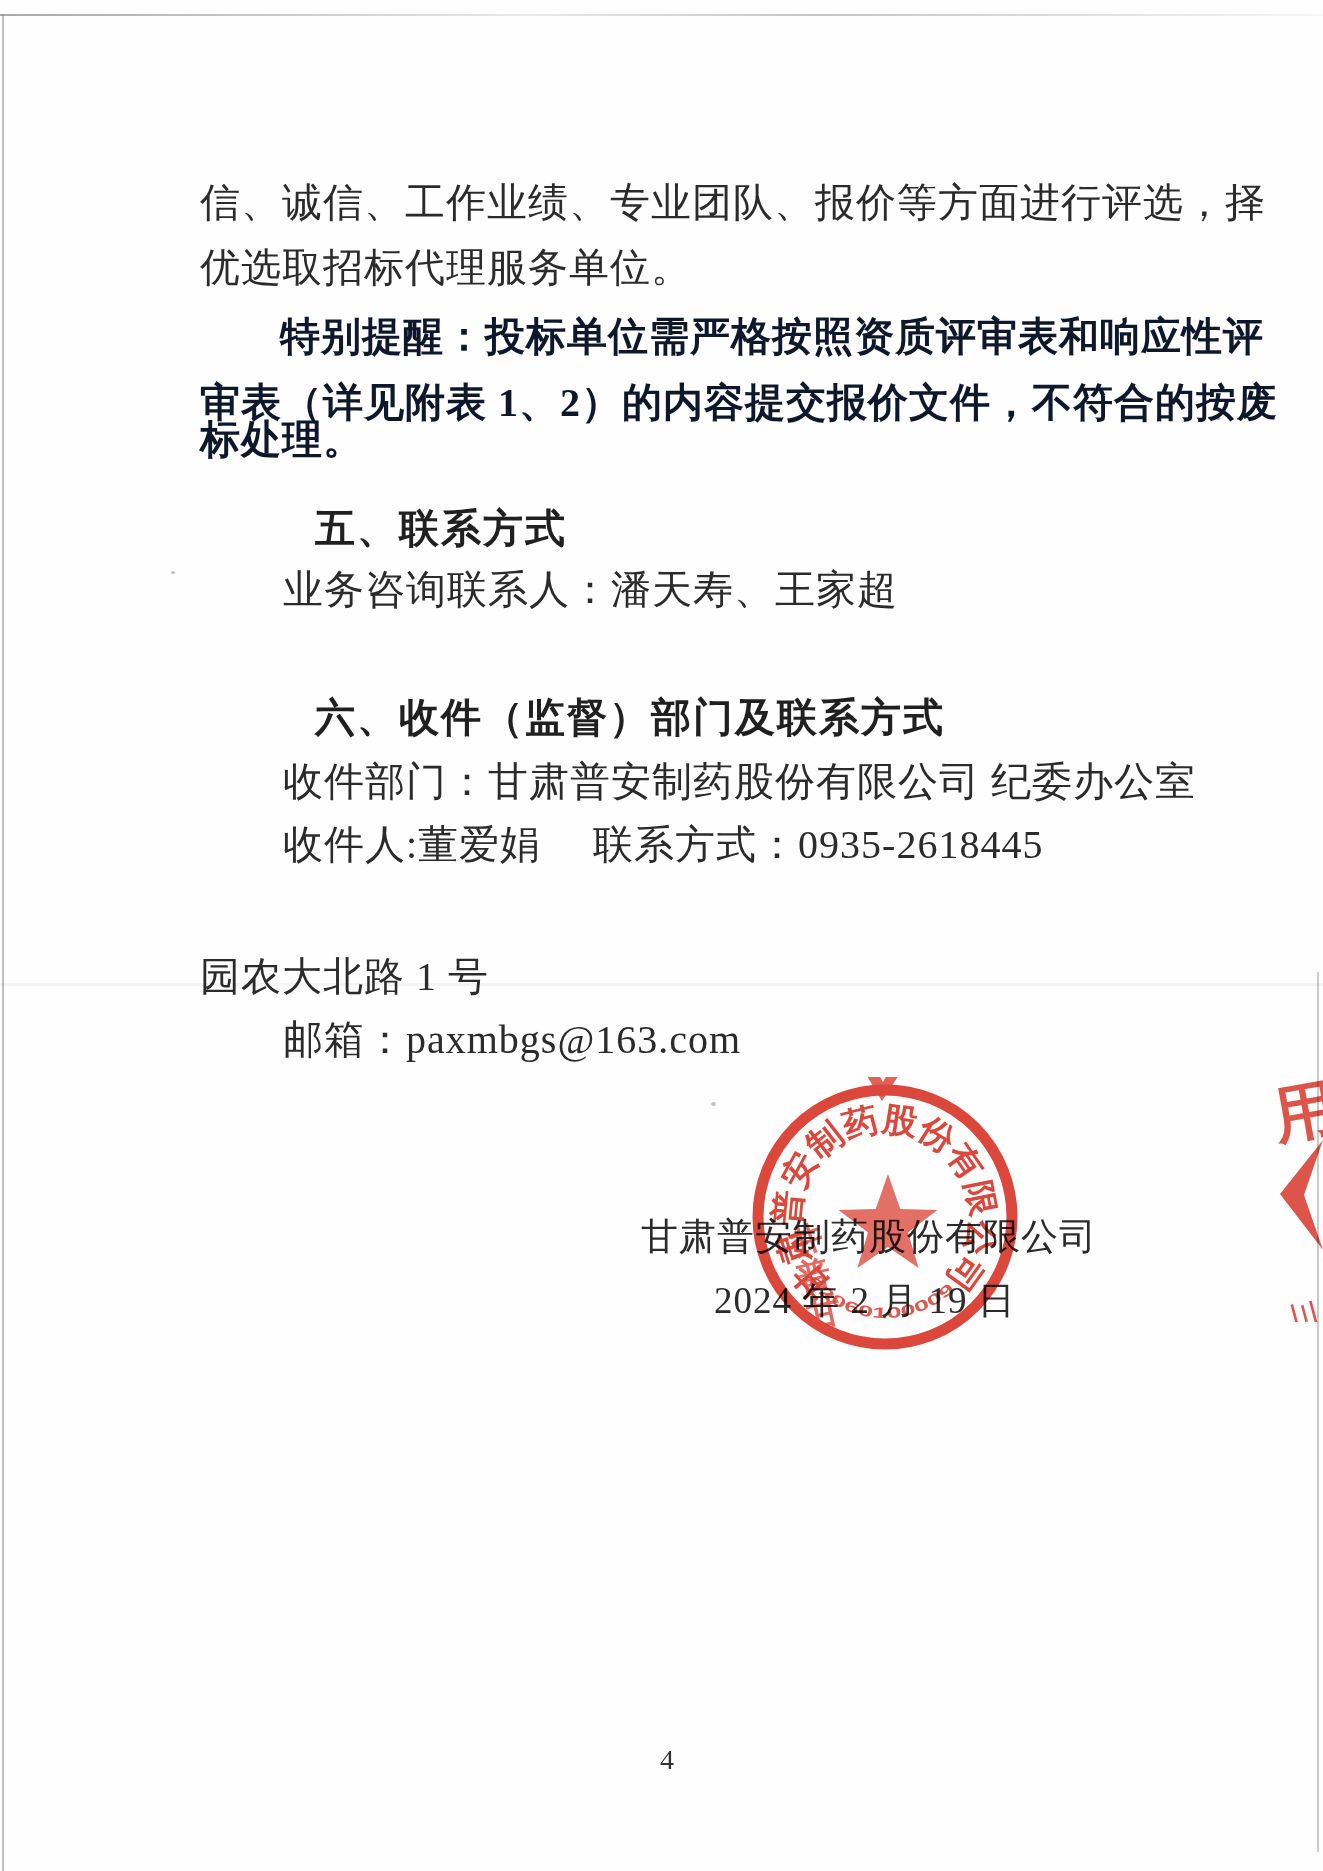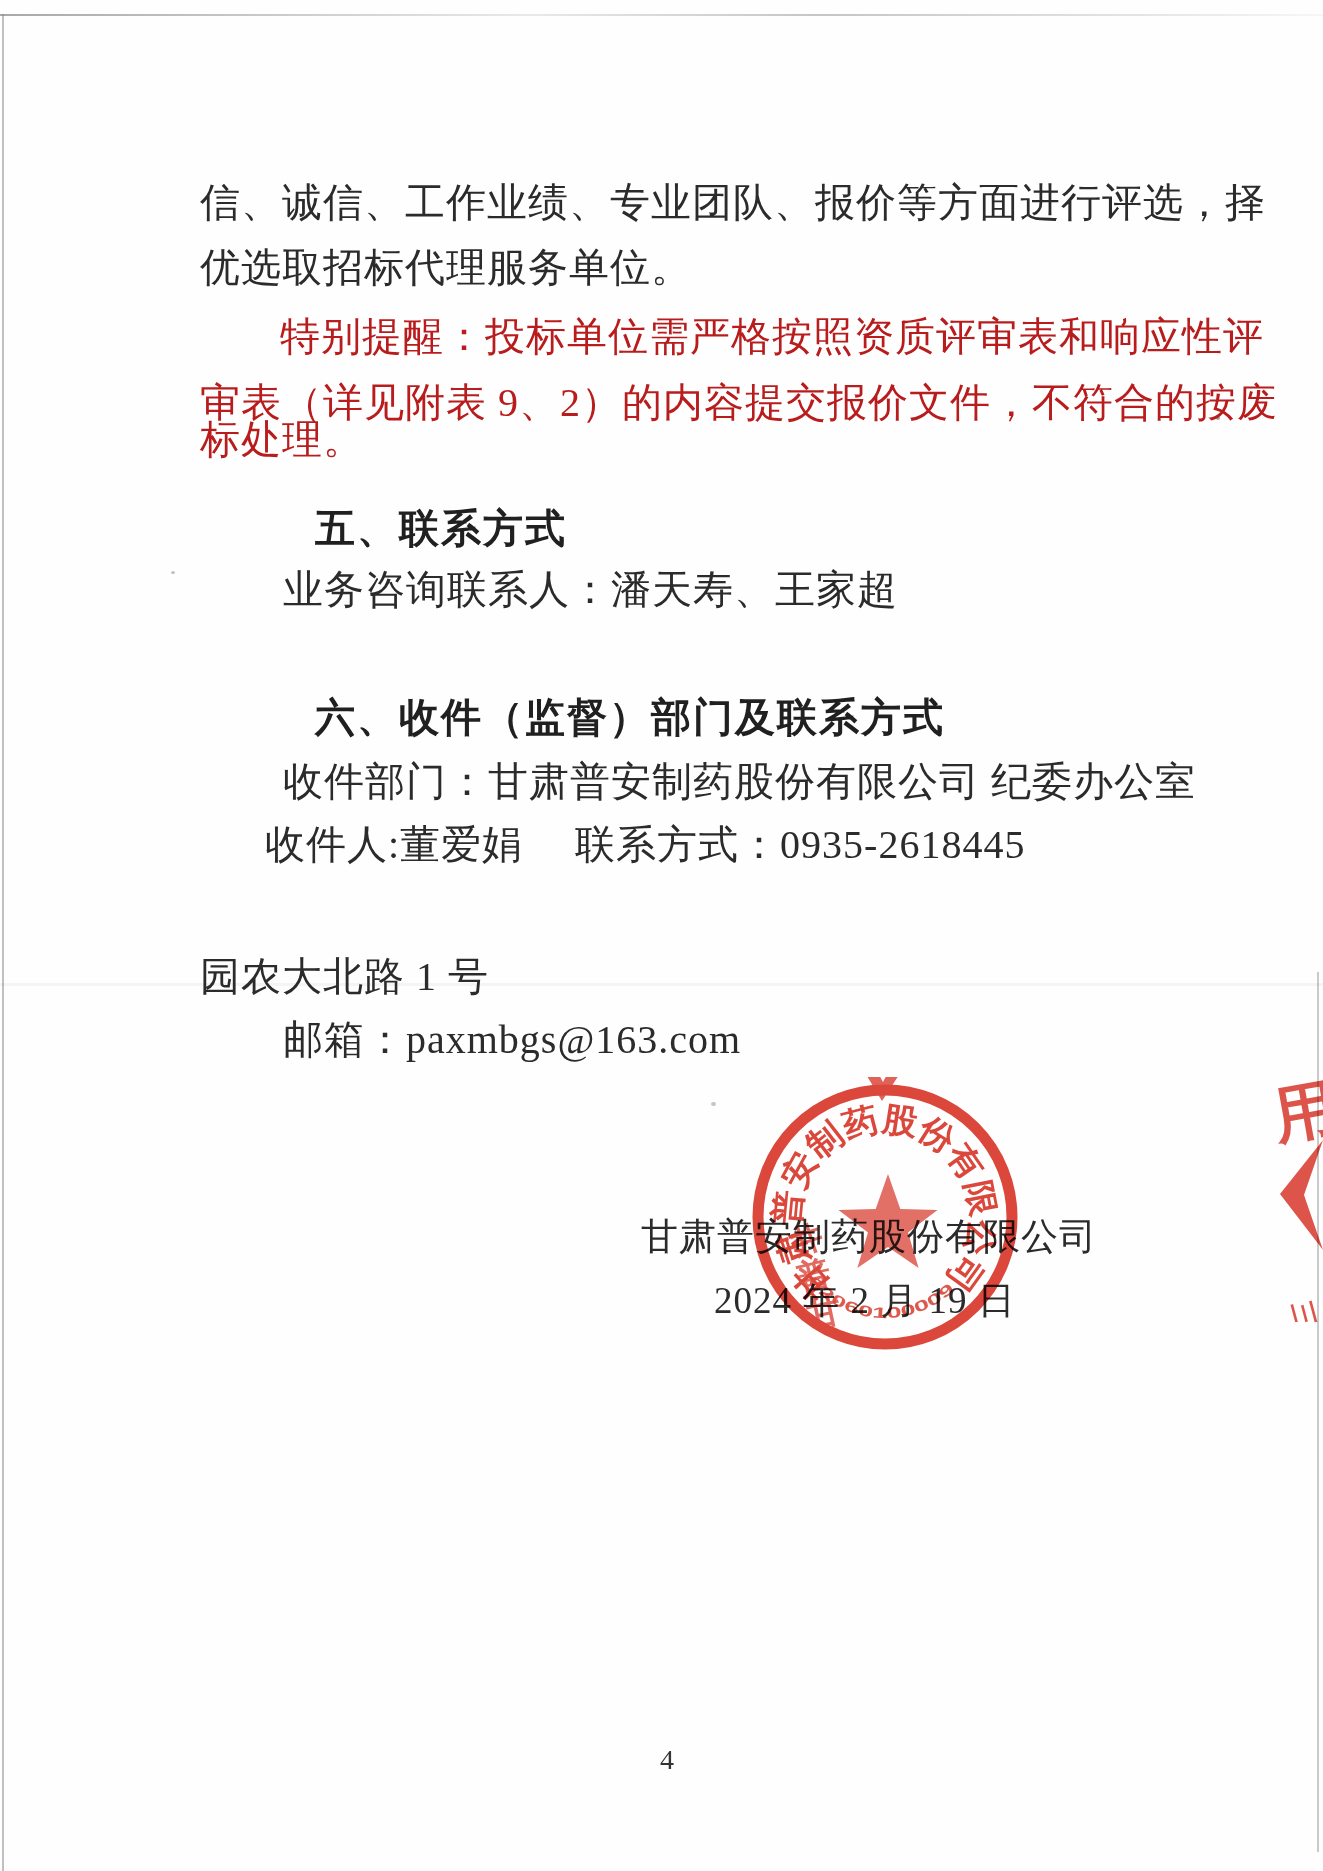--- a/index.html
+++ b/index.html
@@ -13,21 +13,21 @@
   .ln{
     position:absolute;
     font-size:40px;
     line-height:52px;
     color:#2b2b2b;
     white-space:pre;
     letter-spacing:1px;
     font-family:"Liberation Serif", serif;
     text-align:right;
   }
-  .bold{font-weight:normal;color:#b91c1c;}
+  .bold{font-weight:bold;color:#0f172a;}
   .hei{font-family:"Liberation Sans", sans-serif;font-weight:bold;color:#202020;letter-spacing:2px;margin-left:32px;}
   .sig{
     position:absolute;
     font-size:37px;
     color:#2b2b2b;
     white-space:pre;
     letter-spacing:1px;
   }
   .pagenum{
     position:absolute;
@@ -48,27 +48,27 @@
   <div class="artifact" style="left:2px;top:14px;width:2px;height:1857px;background:rgba(130,130,130,.5);"></div>
   <div class="artifact" style="left:1317px;top:972px;width:2px;height:880px;background:rgba(140,140,140,.45);"></div>
   <div class="artifact" style="left:0;top:983px;width:1323px;height:3px;background:rgba(120,120,120,.07);"></div>
   <div class="dot artifact" style="left:1216px;top:416px;width:4px;height:4px;background:rgba(90,90,90,.55);"></div>
   <div class="dot artifact" style="left:171px;top:571px;width:4px;height:3px;background:rgba(120,120,120,.45);"></div>
   <div class="dot artifact" style="left:711px;top:1102px;width:5px;height:4px;background:rgba(110,110,110,.4);"></div>
 
   <div class="ln" style="left:200px;top:177px;">信、诚信、工作业绩、专业团队、报价等方面进行评选，择</div>
   <div class="ln" style="left:200px;top:242px;">优选取招标代理服务单位。</div>
   <div class="ln bold" style="left:280px;top:311px;">特别提醒：投标单位需严格按照资质评审表和响应性评</div>
-  <div class="ln bold" style="left:200px;top:377px;">审表（详见附表 9、2）的内容提交报价文件，不符合的按废</div>
+  <div class="ln bold" style="left:200px;top:377px;">审表（详见附表 1、2）的内容提交报价文件，不符合的按废</div>
   <div class="ln bold" style="left:200px;top:414px;">标处理。</div>
   <div class="ln hei" style="left:283px;top:502px;">五、联系方式</div>
   <div class="ln" style="left:283px;top:564px;">业务咨询联系人：潘天寿、王家超</div>
   <div class="ln" style="left:283px;top:756px;">收件部门：甘肃普安制药股份有限公司 纪委办公室</div>
   <div class="ln hei" style="left:283px;top:691px;">六、收件（监督）部门及联系方式</div>
-  <div class="ln" style="left:265px;top:819px;">收件人:董爱娟　 联系方式：0935-2618445</div>
+  <div class="ln" style="left:283px;top:819px;">收件人:董爱娟　 联系方式：0935-2618445</div>
   <div class="ln" style="left:200px;top:951px;">园农大北路 1 号</div>
   <div class="ln" style="left:283px;top:1014px;">邮箱：paxmbgs@163.com</div>
 
   <div class="sig" style="left:641px;top:1212px;">甘肃普安制药股份有限公司</div>
   <div class="sig" style="left:714px;top:1276px;">2024 年 2 月 19 日</div>
 
   <svg class="seal-svg" style="left:745px;top:1077px;" width="280" height="280" viewBox="-140 -140 280 280">
     <g fill="#d9382b" stroke="none" opacity="0.92">
 
       <circle cx="0" cy="0" r="127" fill="none" stroke="#d9382b" stroke-width="11"></circle>

